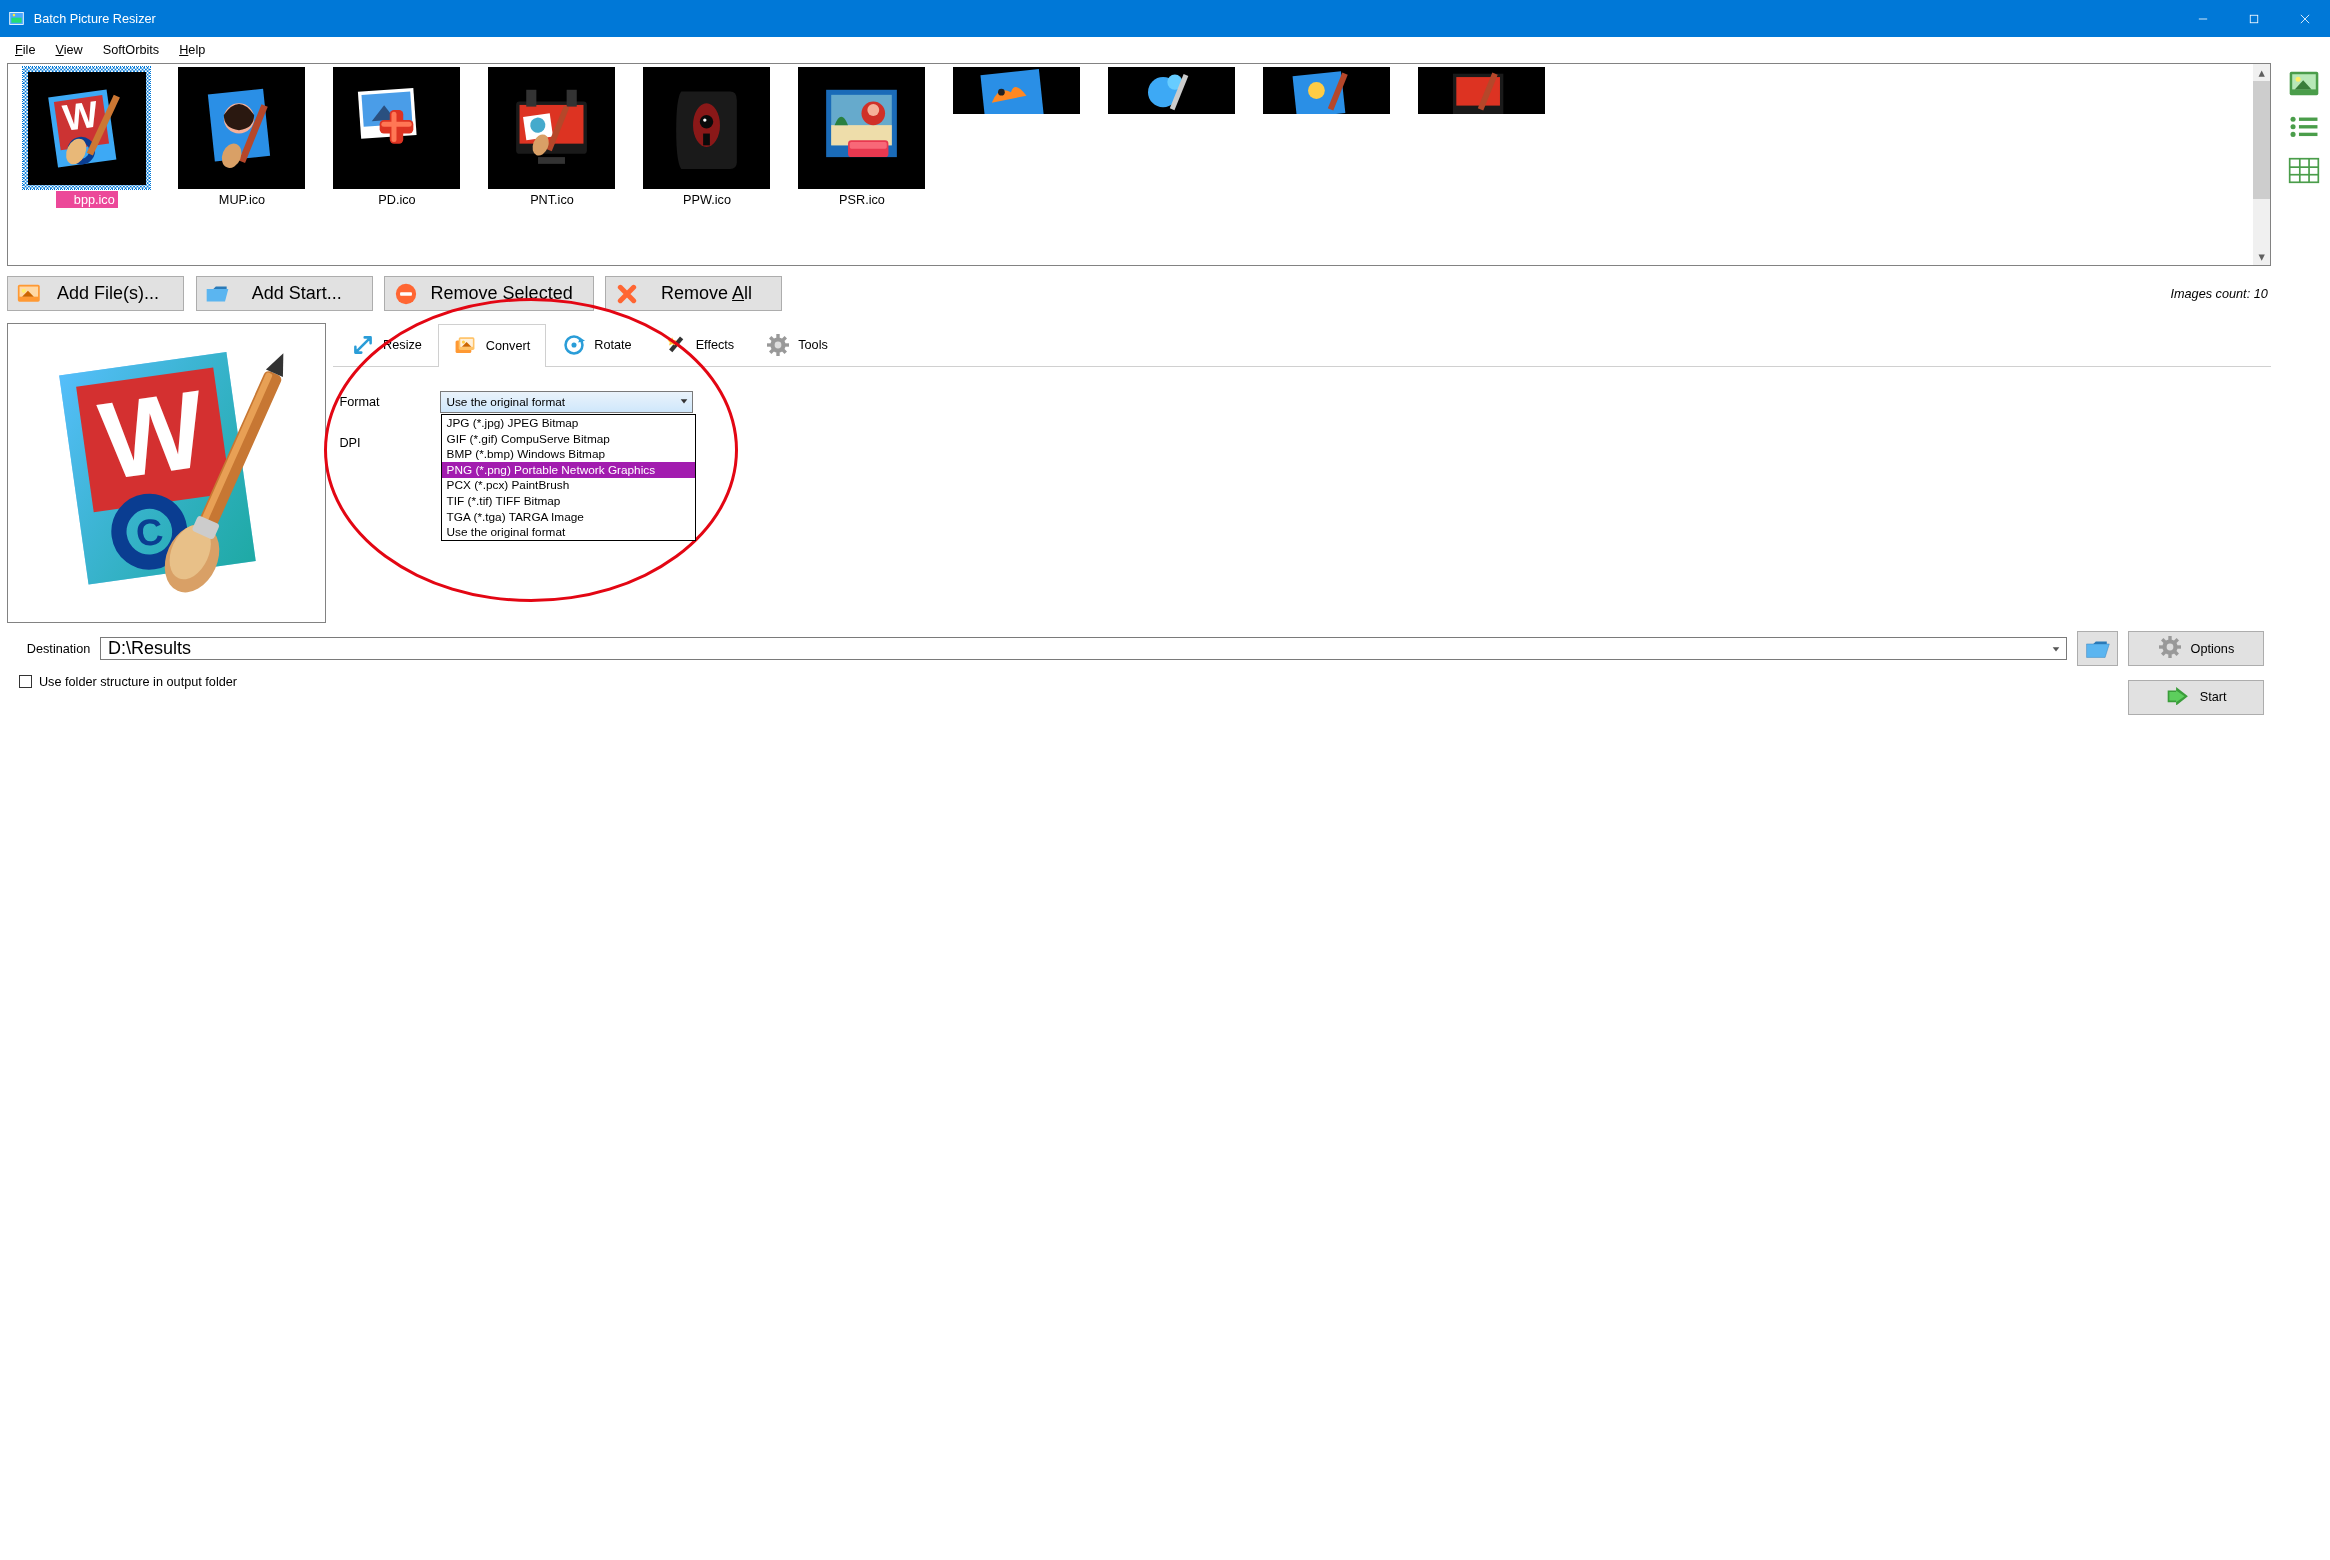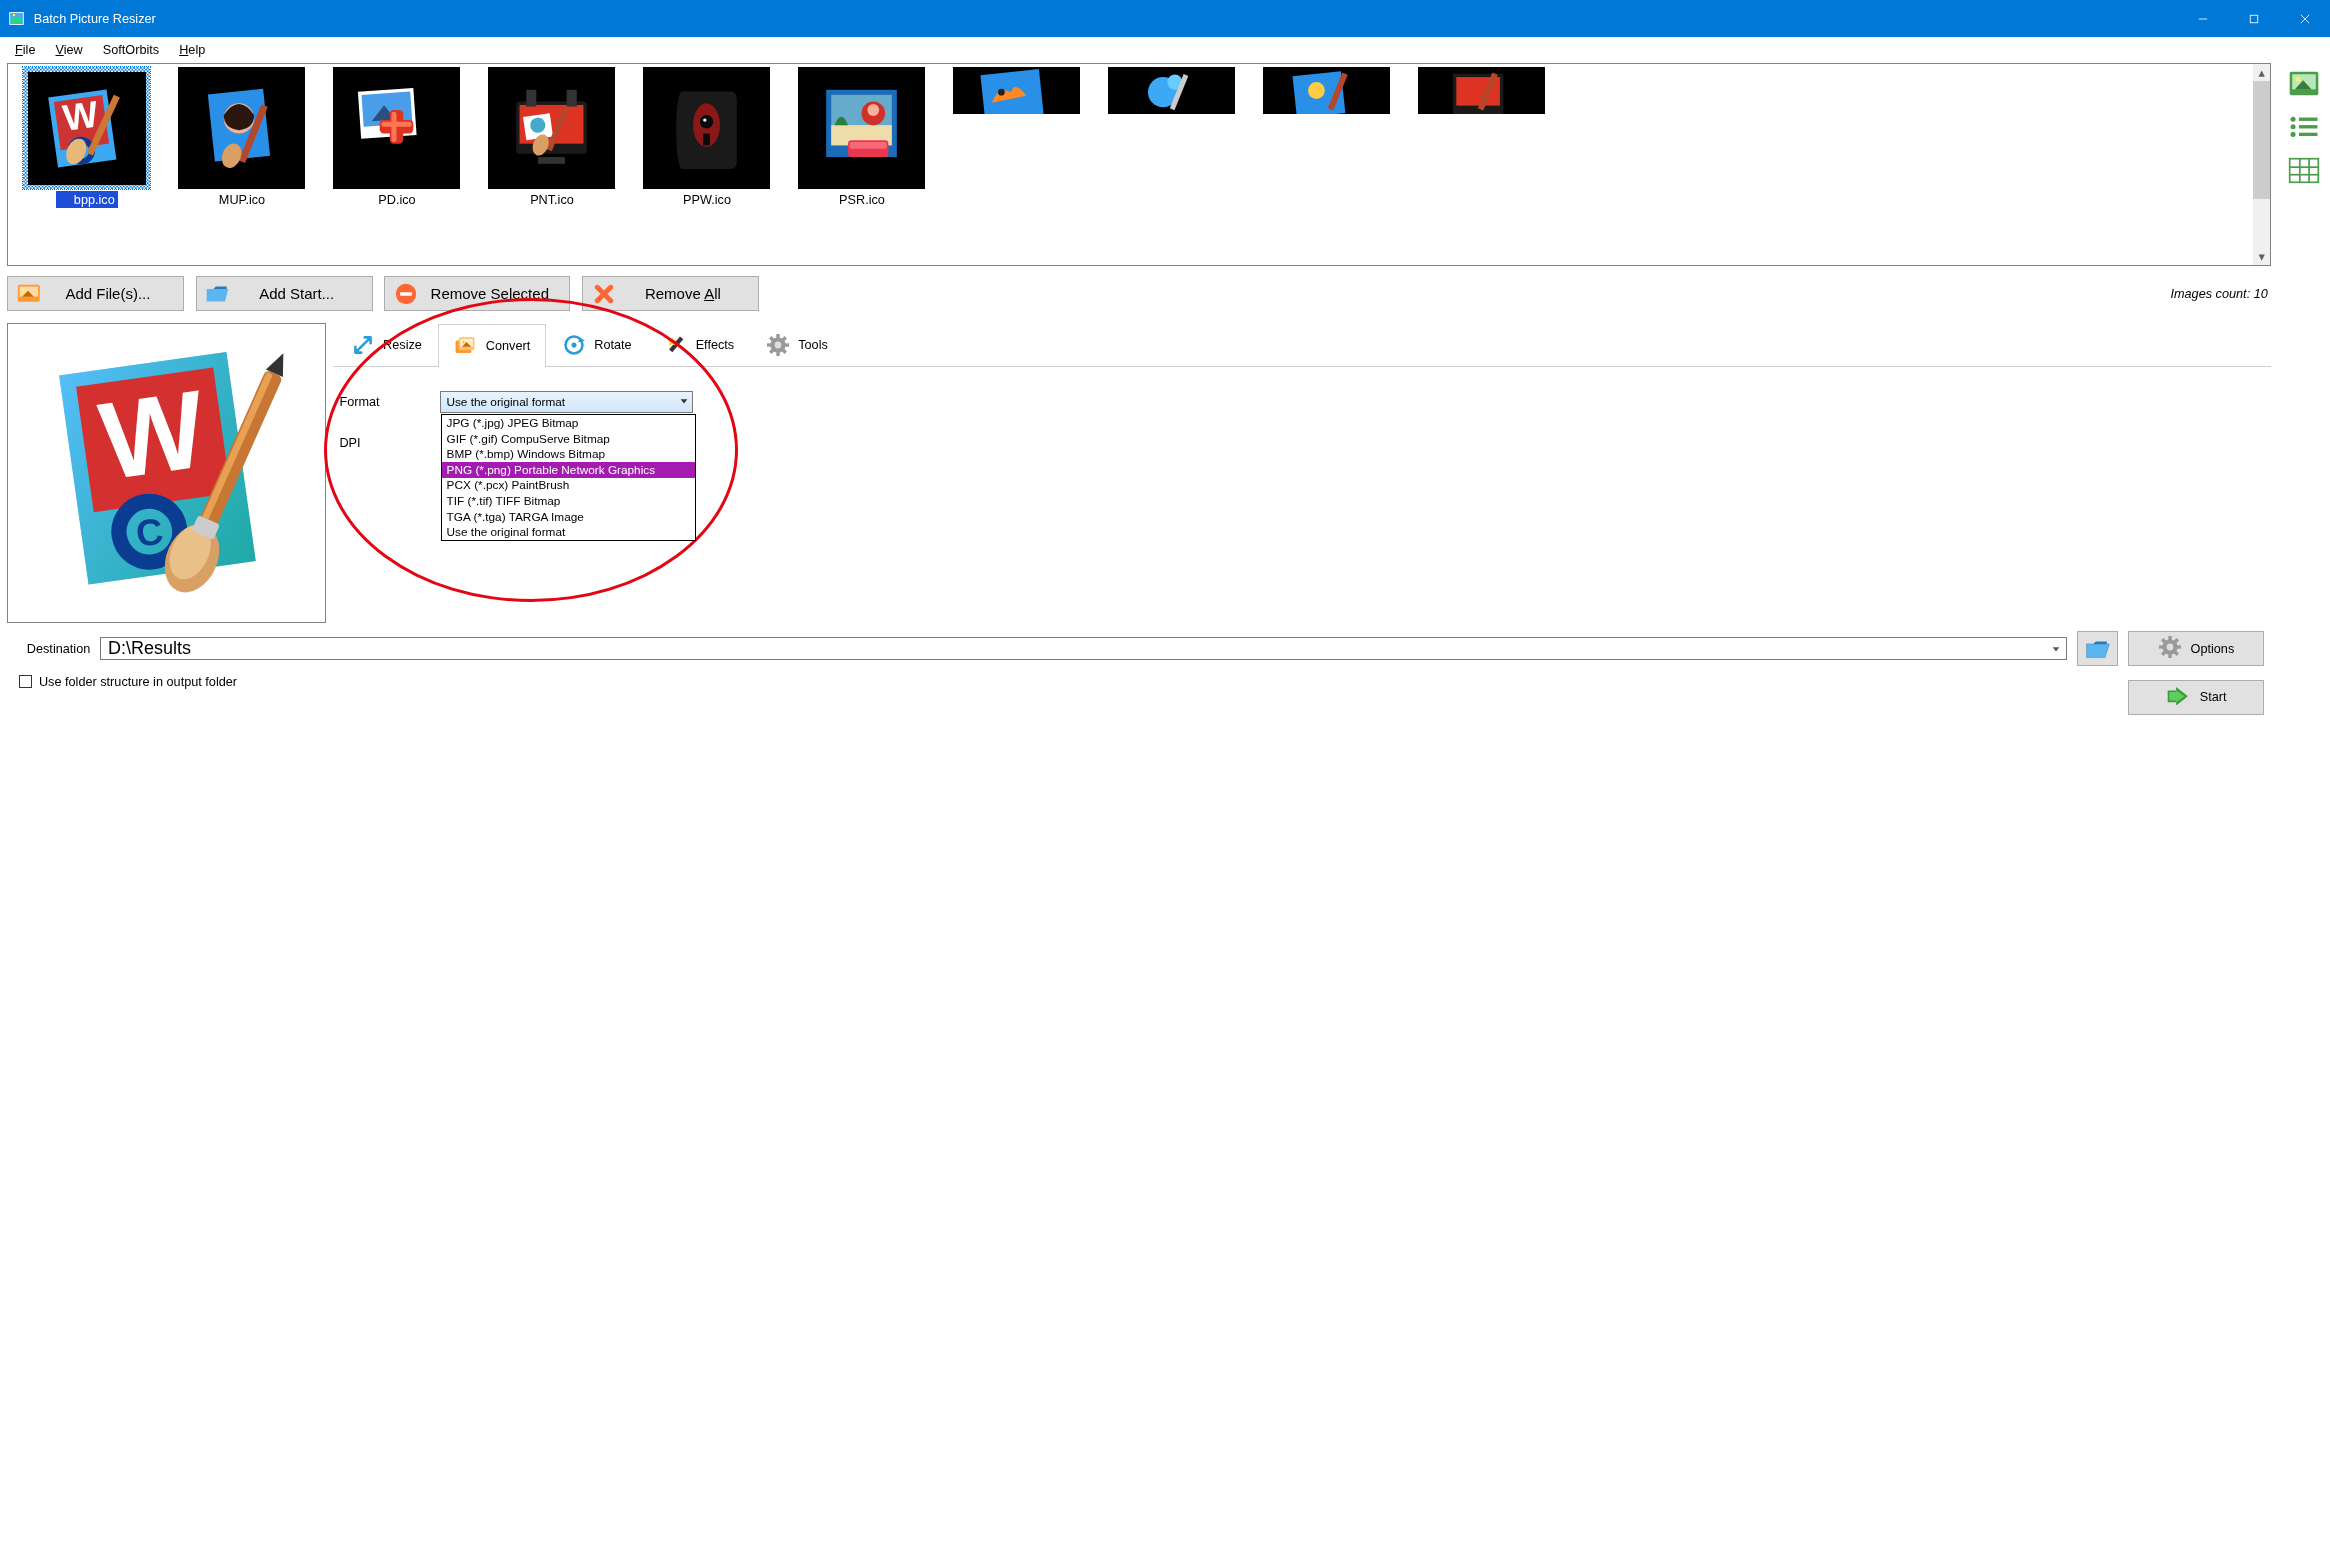--- a/index.html
+++ b/index.html
@@ -24,28 +24,28 @@
 .right-strip { width: 52px; padding: 5px 0 0 0; display: flex; flex-direction: column; align-items: center; gap: 13.5px; }
 
 
 .thumb-area { border: 0.8px solid #828282; height: 203px; position: relative; overflow: hidden; }
 .thumb-scroll { display: flex; flex-wrap: wrap; padding: 3.4px 1.7px; gap: 0; }
 .thumb-cell { width: 155px; display: flex; flex-direction: column; align-items: center; }
 .thumb-box { width: 127px; height: 122px; background: #000; display: flex; align-items: center; justify-content: center; margin-bottom: 1.7px; position: relative; }
 .thumb-box.selected { outline: 1.7px dotted #0078d7; outline-offset: 0.8px; background: repeating-conic-gradient(#0078d7 0% 25%, #fff 0% 50%) 0 0/3.4px 3.4px; }
 .thumb-box.selected .inner { background:#000; width:118px; height:113px; display:flex; align-items:center; justify-content:center;}
 .thumb-label { font-size: 12.7px; text-align: center; padding: 1.7px 3.4px; }
-.thumb-label.selected { background: #1d4ed8; color: #fff; padding-left: 18px; }
+.thumb-label.selected { background: #ec4899; color: #fff; padding-left: 18px; }
 .scrollbar-v { position: absolute; right: 0; top: 0; bottom: 0; width: 17px; background: #f0f0f0; }
 .scrollbar-v .sb-btn { height: 17px; display:flex; align-items:center; justify-content:center; color:#606060;}
 .scrollbar-v .sb-thumb { position: absolute; top: 17px; left: 0; right: 0; height: 118px; background: #cdcdcd; }
 
 
 .action-row { display: flex; gap: 11.8px; padding: 10px 0 5px 0; align-items: center; }
-.action-btn { height: 35px; border: 0.8px solid #adadad; background: #e1e1e1; display: flex; align-items: center; padding: 0 20px 0 8.4px; gap: 11.8px; min-width: 177px; justify-content: flex-start; font-size: 15px; }
+.action-btn { height: 35px; border: 0.8px solid #adadad; background: #e1e1e1; display: flex; align-items: center; padding: 0 20px 0 8.4px; gap: 11.8px; min-width: 177px; justify-content: flex-start; font-size: 18px; }
 .action-btn .aicon { width: 25px; height: 22px; display:flex; align-items:center; justify-content:center; }
 .action-btn .albl { flex:1; text-align:center; }
 .images-count { margin-left: auto; font-size: 12.7px; padding-right: 3.4px; font-style: italic; }
 
 
 .mid-row { display: flex; gap: 6.8px; padding-top: 6.8px; position: relative; }
 .preview-box { width: 319px; height: 300px; border: 0.8px solid #828282; display: flex; align-items: center; justify-content: center; background: #fff; }
 
 .tabs-area { flex: 1; position: relative; }
 .tab-strip { display: flex; border-bottom: 0.8px solid #d0d0d0; height: 44px; align-items: stretch; padding-left: 2.5px; }

